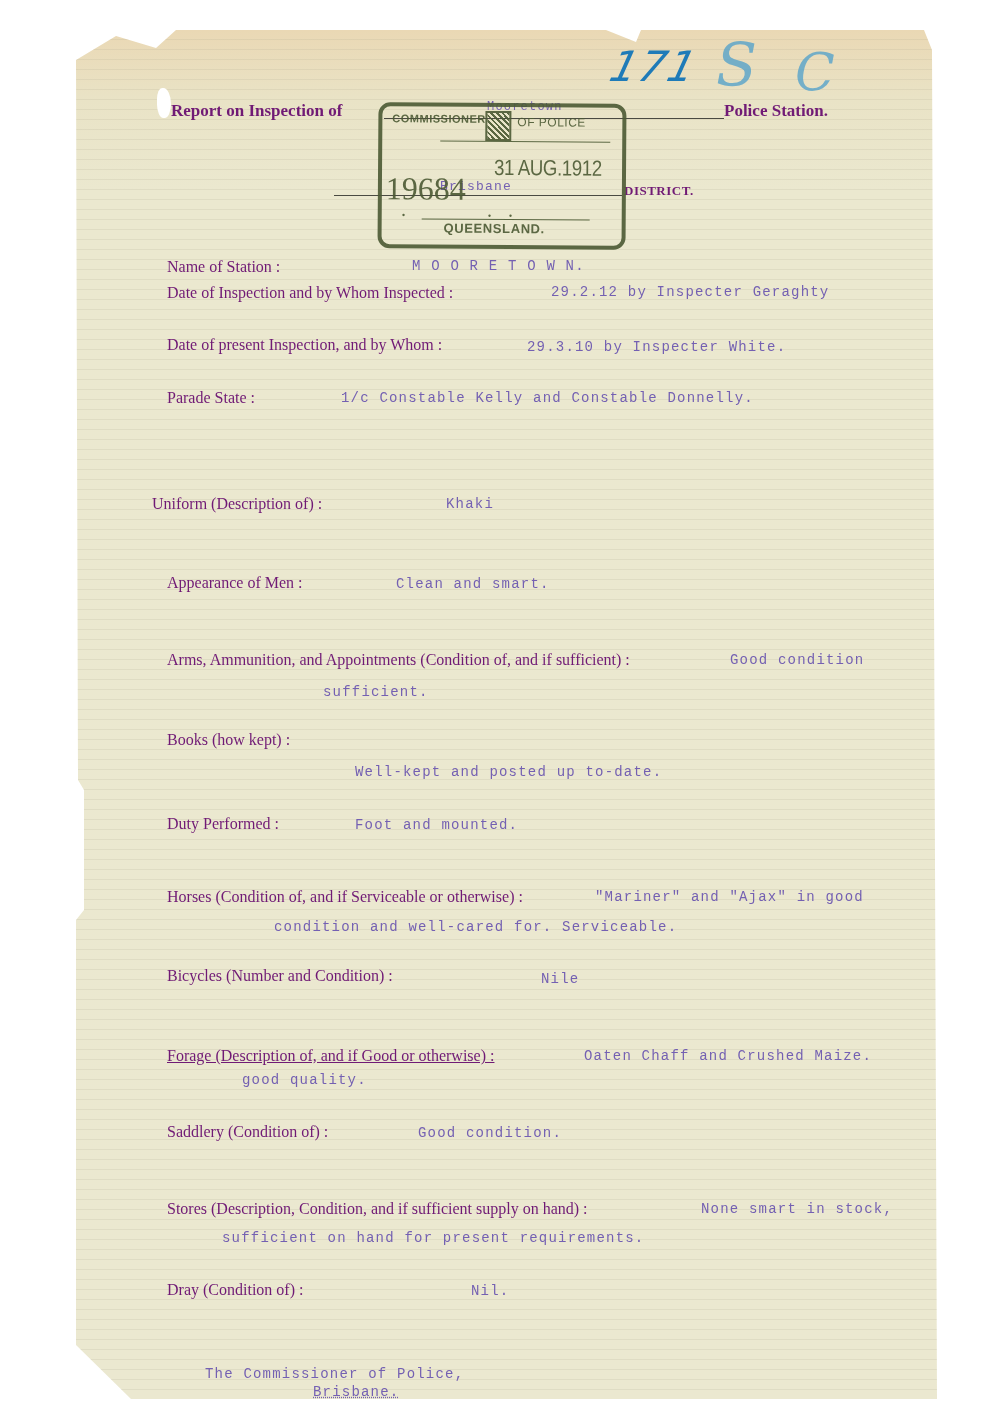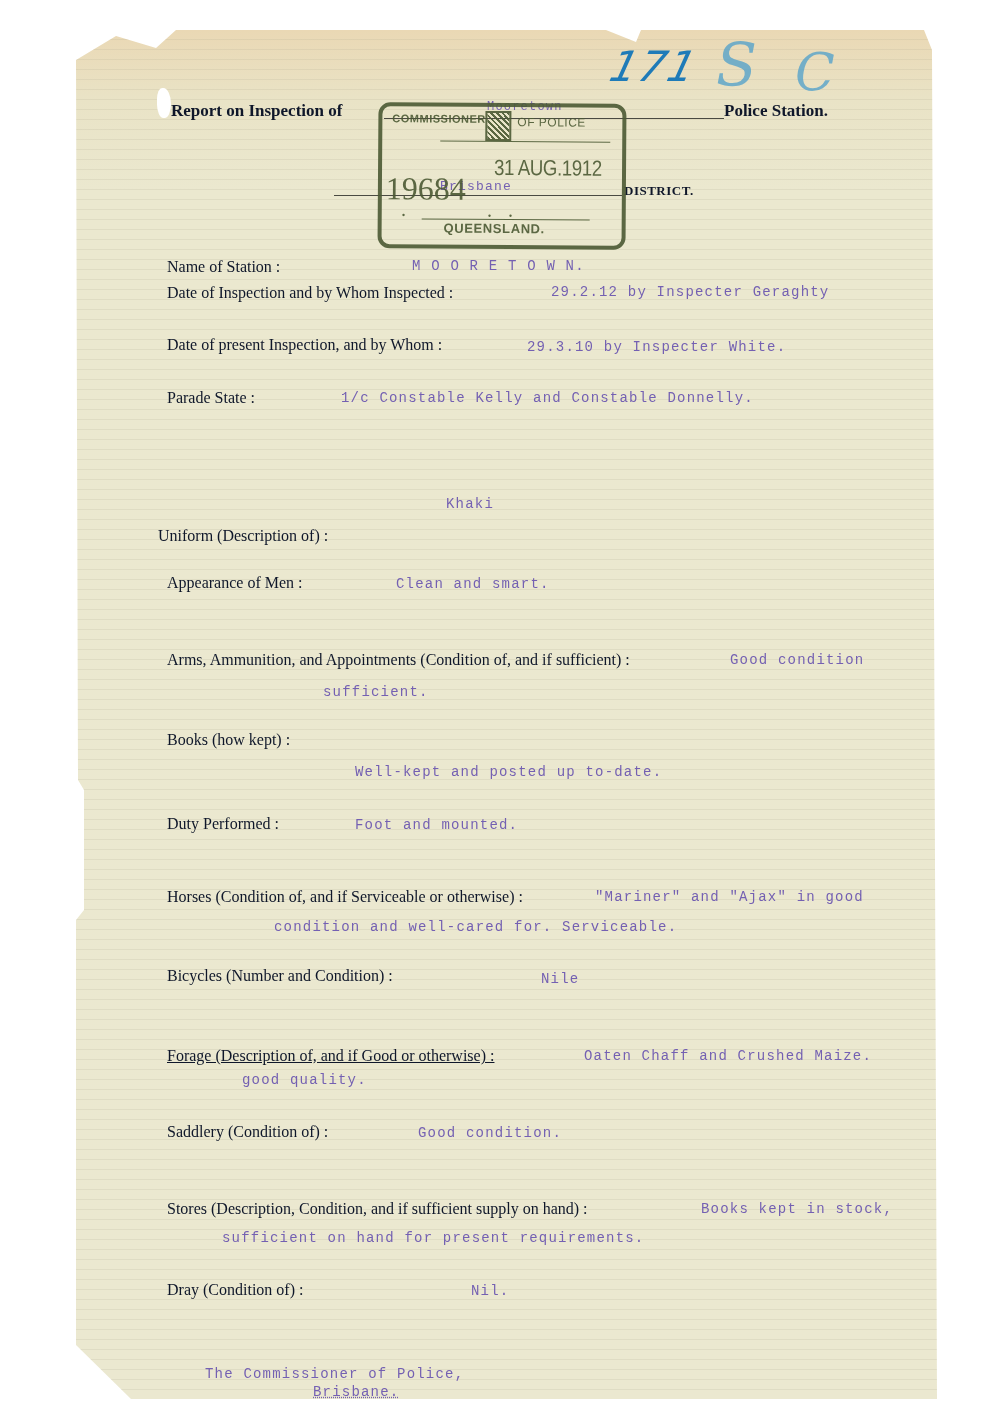--- a/index.html
+++ b/index.html
@@ -12,21 +12,21 @@
     position: absolute; left: 76px; top: 30px; width: 861px; height: 1369px;
     background:
       repeating-linear-gradient(to bottom, rgba(180,175,150,0) 0px, rgba(180,175,150,0) 9px, rgba(170,165,140,0.18) 9px, rgba(170,165,140,0.18) 10px),
       linear-gradient(to bottom, #ead8b4 0px, #e9e3c6 70px, #ebe8cf 160px, #ebe8d0 100%);
     clip-path: polygon(0 30px, 40px 6px, 80px 18px, 100px 0, 530px 0, 560px 12px, 565px 0, 848px 0, 856px 20px, 861px 100%, 55px 100%, 0 1315px, 0 890px, 8px 880px, 8px 760px, 2px 750px);
   }
   .tear-hole {
     position: absolute; left: 157px; top: 88px; width: 14px; height: 30px;
     background: #fff; border-radius: 40% 60% 50% 50%;
   }
-  .printed { position: absolute; color: #0f172a; font-size: 16px; white-space: nowrap; }
+  .printed { position: absolute; color: #701a75; font-size: 16px; white-space: nowrap; }
   .heading { font-weight: bold; font-size: 17px; }
   .smallcaps { font-weight: bold; font-size: 13px; letter-spacing: 0.5px; }
   .typed {
     position: absolute; color: #6a55b0; white-space: nowrap;
     font-family: "Liberation Mono", "DejaVu Sans Mono", monospace; font-size: 14px;
     letter-spacing: 1.2px; opacity: 0.92;
   }
   .rule { position: absolute; height: 1px; background: #4a4a42; }
   .stamp {
     position: absolute; left: 378px; top: 103px; width: 240px; height: 138px;
@@ -96,21 +96,21 @@
   <div class="printed" style="left:167px; top:336px;">Date of present Inspection, and by Whom :</div>
   <div class="typed" style="left:527px; top:339px;">29.3.10 by Inspecter White.</div>
 </div>
 
 <div>
   <div class="printed" style="left:167px; top:389px;">Parade State :</div>
   <div class="typed" style="left:341px; top:390px;">1/c Constable Kelly and Constable Donnelly.</div>
 </div>
 
 <div>
-  <div class="printed" style="left:158px; top:495px;margin-top:32px;">Uniform (Description of) :</div>
+  <div class="printed" style="left:152px; top:495px;">Uniform (Description of) :</div>
   <div class="typed" style="left:446px; top:496px;">Khaki</div>
 </div>
 
 <div>
   <div class="printed" style="left:167px; top:574px;">Appearance of Men :</div>
   <div class="typed" style="left:396px; top:576px;">Clean and smart.</div>
 </div>
 
 <div>
   <div class="printed" style="left:167px; top:651px;">Arms, Ammunition, and Appointments (Condition of, and if sufficient) :</div>
@@ -145,21 +145,21 @@
   <div class="typed" style="left:242px; top:1072px;">good quality.</div>
 </div>
 
 <div>
   <div class="printed" style="left:167px; top:1123px;">Saddlery (Condition of) :</div>
   <div class="typed" style="left:418px; top:1125px;">Good condition.</div>
 </div>
 
 <div>
   <div class="printed" style="left:167px; top:1200px;">Stores (Description, Condition, and if sufficient supply on hand) :</div>
-  <div class="typed" style="left:701px; top:1201px;">Books kept in stock,</div>
+  <div class="typed" style="left:701px; top:1201px;">None smart in stock,</div>
   <div class="typed" style="left:222px; top:1230px;">sufficient on hand for present requirements.</div>
 </div>
 
 <div>
   <div class="printed" style="left:167px; top:1281px;">Dray (Condition of) :</div>
   <div class="typed" style="left:471px; top:1283px;">Nil.</div>
 </div>
 
 <div>
   <div class="typed" style="left:205px; top:1366px;">The Commissioner of Police,</div>

